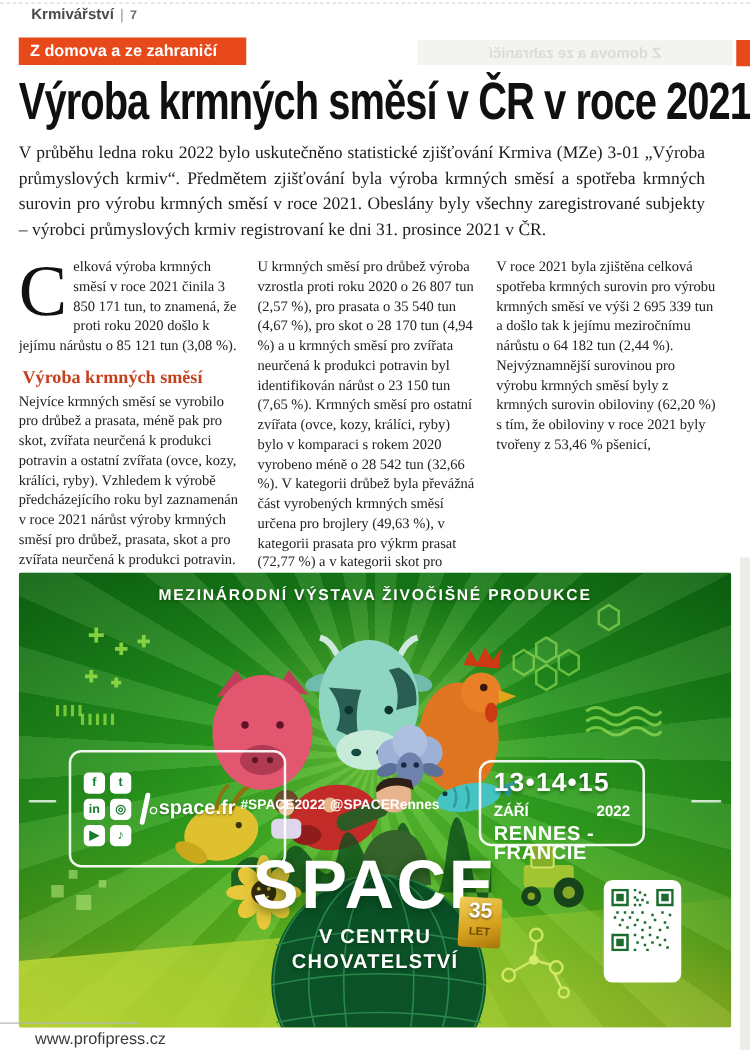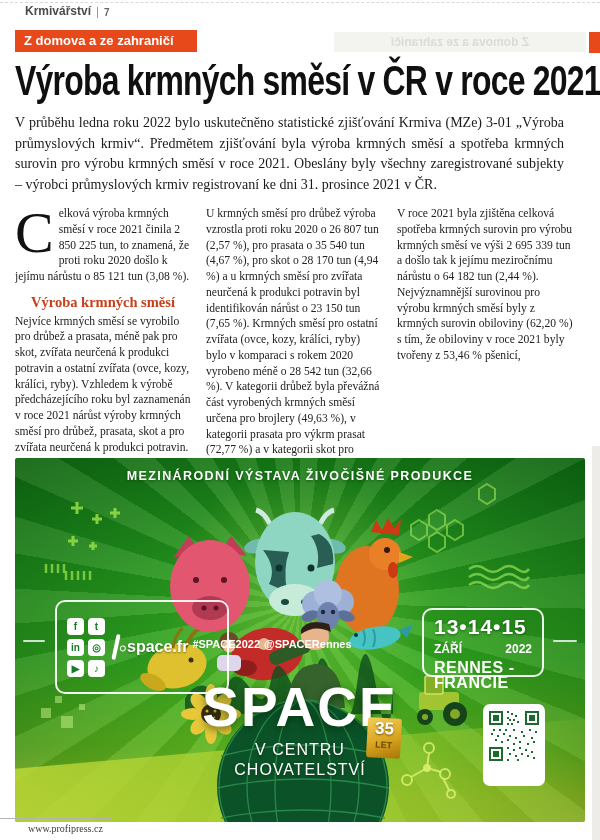--- a/index.html
+++ b/index.html
@@ -27,77 +27,77 @@
          font-weight:bold;font-size:42px;letter-spacing:-1px;color:#101010;white-space:nowrap;
          transform:scaleX(.76);transform-origin:0 0;}
   .lead{position:absolute;left:15px;top:113px;width:549px;font-size:14px;line-height:1.47;
         text-align:justify;color:#1a1a1a;}
 
   
   .cols{position:absolute;left:15px;top:206px;width:558px;height:250px;display:flex;gap:15px;
         overflow:hidden;}
   .col{flex:1;font-size:11.6px;line-height:1.36;color:#222;}
   .dropcap{float:left;font-size:58px;line-height:.78;padding:4px 5px 0 0;color:#111;}
-  .redhead{font-weight:bold;color:#c5401d;font-size:14.5px;line-height:1.15;margin:9px 0 3px 16px;}
+  .redhead{font-weight:bold;color:#c5401d;font-size:14.5px;line-height:1.15;margin:9px 0 3px 3px;}
 
   
   .ad{position:absolute;left:15px;top:458px;width:570px;height:364px;overflow:hidden;border-radius:2px;
       background:
         radial-gradient(circle at 50% 40%, rgba(190,240,90,.40) 0%, rgba(70,170,35,.12) 38%, rgba(0,45,5,.28) 100%),
         repeating-conic-gradient(from 0deg at 50% 40%, rgba(225,255,190,.12) 0 7deg, rgba(0,60,5,.10) 7deg 14deg),
         linear-gradient(180deg,#0e6e14 0%,#1d8c1c 28%,#2fa31f 55%,#66bb1f 80%,#a7cf27 93%,#b9d830 100%);}
   .ad::after{content:"";position:absolute;left:-40px;right:-40px;bottom:-52px;height:130px;
       background:linear-gradient(90deg,#c6de3a 0%,#9bc92e 55%,rgba(155,201,46,0) 100%);
       transform:rotate(-5deg);opacity:.8;}
   .ad-tagline{position:absolute;left:0;right:0;top:11px;text-align:center;z-index:6;
       font-family:"Liberation Sans",sans-serif;font-weight:bold;font-size:12.5px;color:#fff;
       letter-spacing:1.4px;text-shadow:0 1px 3px rgba(0,50,0,.6);}
 
   .illus{position:absolute;left:0;top:0;z-index:2;}
   .globe{position:absolute;left:193px;top:240px;z-index:3;}
   .space-logo{position:absolute;left:0;right:0;top:222px;text-align:center;z-index:4;
       font-family:"Liberation Sans",sans-serif;font-weight:bold;font-size:55px;color:#fff;
       letter-spacing:2px;text-shadow:0 3px 9px rgba(0,40,0,.6);line-height:1;}
   .slogan{position:absolute;left:110px;width:350px;text-align:center;z-index:4;color:#fff;
-      font-family:"Liberation Sans",sans-serif;font-weight:normal;font-size:16px;letter-spacing:1px;
+      font-family:"Liberation Sans",sans-serif;font-weight:bold;font-size:16px;letter-spacing:1px;
       text-shadow:0 1px 3px rgba(0,40,0,.6);}
   .slogan.l1{top:283px;} .slogan.l2{top:303px;}
 
   .badge{position:absolute;left:352px;top:260px;width:34px;height:40px;z-index:5;transform:rotate(3deg);
       background:linear-gradient(160deg,#f2ce5a 0%,#d9a520 55%,#a87408 100%);border-radius:3px;
       text-align:center;font-family:"Liberation Sans",sans-serif;font-weight:bold;color:#fff;}
   .badge .n{display:block;font-size:17px;line-height:22px;text-shadow:0 1px 2px rgba(90,60,0,.8);}
   .badge .l{display:block;font-size:9px;line-height:10px;color:#6b4a04;}
 
   .infobox{position:absolute;border:2px solid rgba(255,255,255,.92);border-radius:10px;
       box-sizing:border-box;z-index:5;color:#fff;font-family:"Liberation Sans",sans-serif;}
   .social-box{left:40px;top:142px;width:174px;height:94px;padding:9px 10px;display:flex;gap:8px;align-items:center;}
   .icon-grid{display:grid;grid-template-columns:17px 17px;grid-auto-rows:17px;gap:4px;}
   .sq{background:#fff;border-radius:4px;color:#157a2a;font-weight:bold;font-size:10px;
       display:flex;align-items:center;justify-content:center;font-family:"Liberation Sans",sans-serif;}
   .phone{width:13px;height:22px;border:2px solid #fff;border-radius:3px;position:relative;transform:rotate(12deg);margin:0 1px;}
   .phone::after{content:"";position:absolute;left:3.5px;top:8px;width:4px;height:4px;border:1px solid #fff;border-radius:50%;}
   .social-text{display:flex;gap:4px;}
   .social-text .site{font-weight:bold;font-size:16px;text-shadow:0 1px 2px rgba(0,40,0,.5);}
   .social-text .tag{font-weight:bold;font-size:11px;}
-  .dates-box{left:407px;top:150px;width:122px;height:69px;padding:5px 10px;}
+  .dates-box{left:368px;top:150px;width:133px;height:69px;padding:5px 10px;}
   .dates{font-weight:bold;font-size:21px;line-height:24px;letter-spacing:1px;text-shadow:0 1px 3px rgba(0,40,0,.5);}
   .monthyear{display:flex;justify-content:space-between;font-weight:bold;font-size:12px;line-height:21px;}
   .loc{font-weight:bold;font-size:16px;letter-spacing:.5px;line-height:15px;}
 
   .qr-box{position:absolute;left:468px;top:246px;width:62px;height:82px;background:#fff;
       border-radius:7px;z-index:6;display:flex;align-items:flex-start;justify-content:center;padding-top:7px;box-sizing:border-box;}
 
   .decor{position:absolute;z-index:1;}
   .line-seg{position:absolute;height:2px;background:rgba(255,255,255,.78);z-index:5;border-radius:1px;}
 
   
   .footer-rule{position:absolute;left:0;top:818px;width:112px;height:1px;background:#b5b5b0;}
-  .footer-url{position:absolute;left:28px;top:823px;font-family:Liberation Serif, serif;
-      font-size:10px;color:#3a3a3a;}
+  .footer-url{position:absolute;left:28px;top:823px;font-family:Liberation Sans, sans-serif;
+      font-size:13px;color:#3a3a3a;}
   .right-edge{position:absolute;right:0;top:446px;width:8px;height:394px;background:#edece8;}
 </style>
 </head>
 <body>
 
 <div class="page">
 
   <div class="masthead">
     <span>Krmivářství</span>
     <span class="pageno">7</span>
@@ -107,21 +107,21 @@
   <div class="banner-ghost">
     <span>Z domova a ze zahraničí</span>
   </div>
   <div class="banner-stub"></div>
 
   <div class="title">Výroba krmných směsí v ČR v roce 2021</div>
   <div class="lead">V průběhu ledna roku 2022 bylo uskutečněno statistické zjišťování Krmiva (MZe) 3-01 „Výroba průmyslových krmiv“. Předmětem zjišťování byla výroba krmných směsí a spotřeba krmných surovin pro výrobu krmných směsí v roce 2021. Obeslány byly všechny zaregistrované subjekty – výrobci průmyslových krmiv registrovaní ke dni 31. prosince 2021 v ČR.</div>
 
   <div class="cols">
     <div class="col">
-      <span class="dropcap">C</span><span>elková výroba krmných směsí v roce 2021 činila 2 850 225 tun, to znamená, že proti roku 2020 došlo k jejímu nárůstu o 85 121 tun (3,08 %).</span>
+      <span class="dropcap">C</span><span>elková výroba krmných směsí v roce 2021 činila 3 850 171 tun, to znamená, že proti roku 2020 došlo k jejímu nárůstu o 85 121 tun (3,08 %).</span>
       <div class="redhead">Výroba krmných směsí</div>
       <div>Nejvíce krmných směsí se vyrobilo pro drůbež a prasata, méně pak pro skot, zvířata neurčená k produkci potravin a ostatní zvířata (ovce, kozy, králíci, ryby). Vzhledem k výrobě předcházejícího roku byl zaznamenán v roce 2021 nárůst výroby krmných směsí pro drůbež, prasata, skot a pro zvířata neurčená k produkci potravin. Naopak u výroby krmných směsí pro ostatní zvířata (ovce, kozy, králíci, ryby) došlo k poklesu.</div>
     </div>
     <div class="col">
       <div>U krmných směsí pro drůbež výroba vzrostla proti roku 2020 o 26 807 tun (2,57 %), pro prasata o 35 540 tun (4,67 %), pro skot o 28 170 tun (4,94 %) a u krmných směsí pro zvířata neurčená k produkci potravin byl identifikován nárůst o 23 150 tun (7,65 %). Krmných směsí pro ostatní zvířata (ovce, kozy, králíci, ryby) bylo v komparaci s rokem 2020 vyrobeno méně o 28 542 tun (32,66 %). V kategorii drůbež byla převážná část vyrobených krmných směsí určena pro brojlery (49,63 %), v kategorii prasata pro výkrm prasat (72,77 %) a v kategorii skot pro dojnice (65,79 %). Dále bylo zjištěno, že produkce pro uvedení do oběhu pro cizí odběratele výrazně pře-</div>
     </div>
     <div class="col">
       <div>V roce 2021 byla zjištěna celková spotřeba krmných surovin pro výrobu krmných směsí ve výši 2 695 339 tun a došlo tak k jejímu meziročnímu nárůstu o 64 182 tun (2,44 %). Nejvýznamnější surovinou pro výrobu krmných směsí byly z krmných surovin obiloviny (62,20 %) s tím, že obiloviny v roce 2021 byly tvořeny z 53,46 % pšenicí,</div>
     </div>
   </div>

